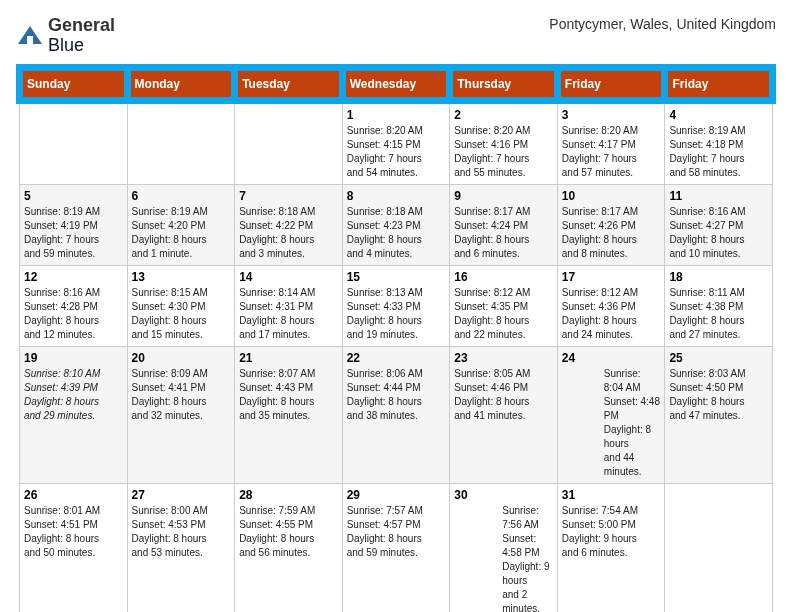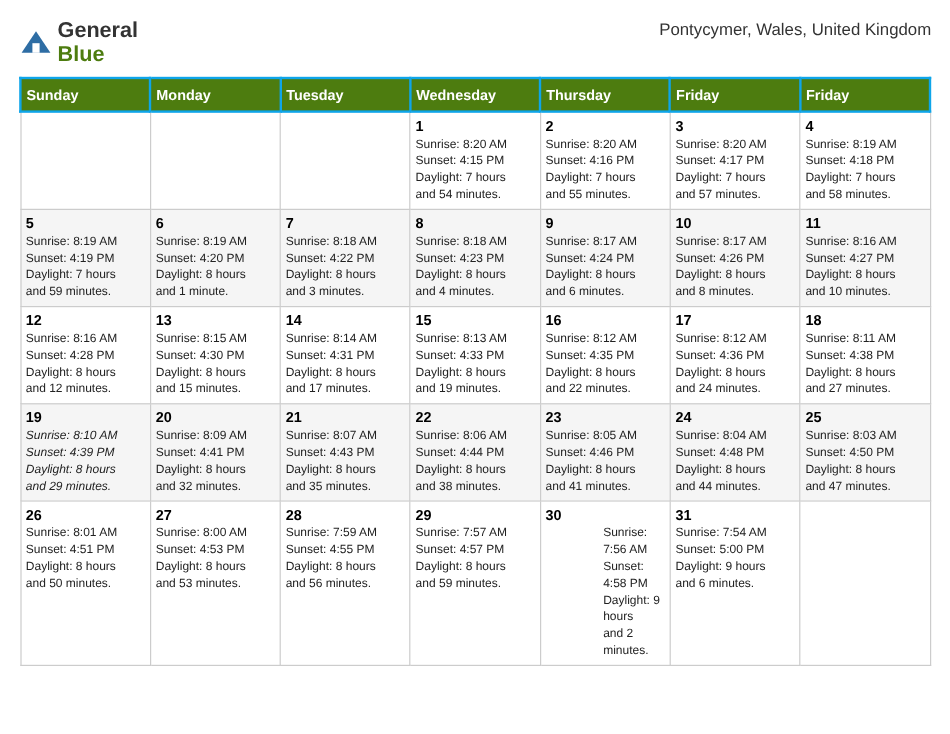--- a/index.html
+++ b/index.html
@@ -25,22 +25,22 @@
       flex-direction: column;
       line-height: 1.1;
     }
     .logo-general {
       font-size: 18px;
       font-weight: bold;
       color: #333;
     }
     .logo-blue {
       font-size: 18px;
-      font-weight: bold;
-      color: #4d7c0f;
+      font-weight: normal;
+      color: #0f172a;
     }
     .logo-icon {
       width: 28px;
       height: 28px;
       margin-right: 4px;
     }
     .title-block {
       text-align: right;
     }
     .calendar-title {
@@ -51,27 +51,27 @@
     .calendar-subtitle {
       font-size: 14px;
       color: #333;
     }
     table {
       width: 100%;
       border-collapse: collapse;
       font-size: 11px;
     }
     thead tr th {
-      background-color: #4d7c0f;
+      background-color: #c2410c;
       color: #fff;
       padding: 6px 4px;
       text-align: left;
       font-size: 12px;
       font-weight: bold;
-      border: 2px solid #0ea5e9;
+      border: 7px solid #0ea5e9;
     }
     tbody tr td {
       border: 1px solid #ccc;
       vertical-align: top;
       padding: 4px;
       width: 14.28%;
       min-height: 80px;
       background: #fff;
     }
     tbody tr:nth-child(even) td {
@@ -290,21 +290,21 @@
         </td>
         <td>
           <span class="day-number">23</span>
           <div class="day-info" style="white-space: pre-line;">Sunrise: 8:05 AM
 Sunset: 4:46 PM
 Daylight: 8 hours
 and 41 minutes.</div>
         </td>
         <td>
           <span class="day-number">24</span>
-          <div class="day-info" style="white-space: pre-line;">Sunrise: 8:04 AM
+          <div class="day-info" style="white-space: pre-line; margin-left: 42px;">Sunrise: 8:04 AM
 Sunset: 4:48 PM
 Daylight: 8 hours
 and 44 minutes.</div>
         </td>
         <td>
           <span class="day-number">25</span>
           <div class="day-info" style="white-space: pre-line;">Sunrise: 8:03 AM
 Sunset: 4:50 PM
 Daylight: 8 hours
 and 47 minutes.</div>

